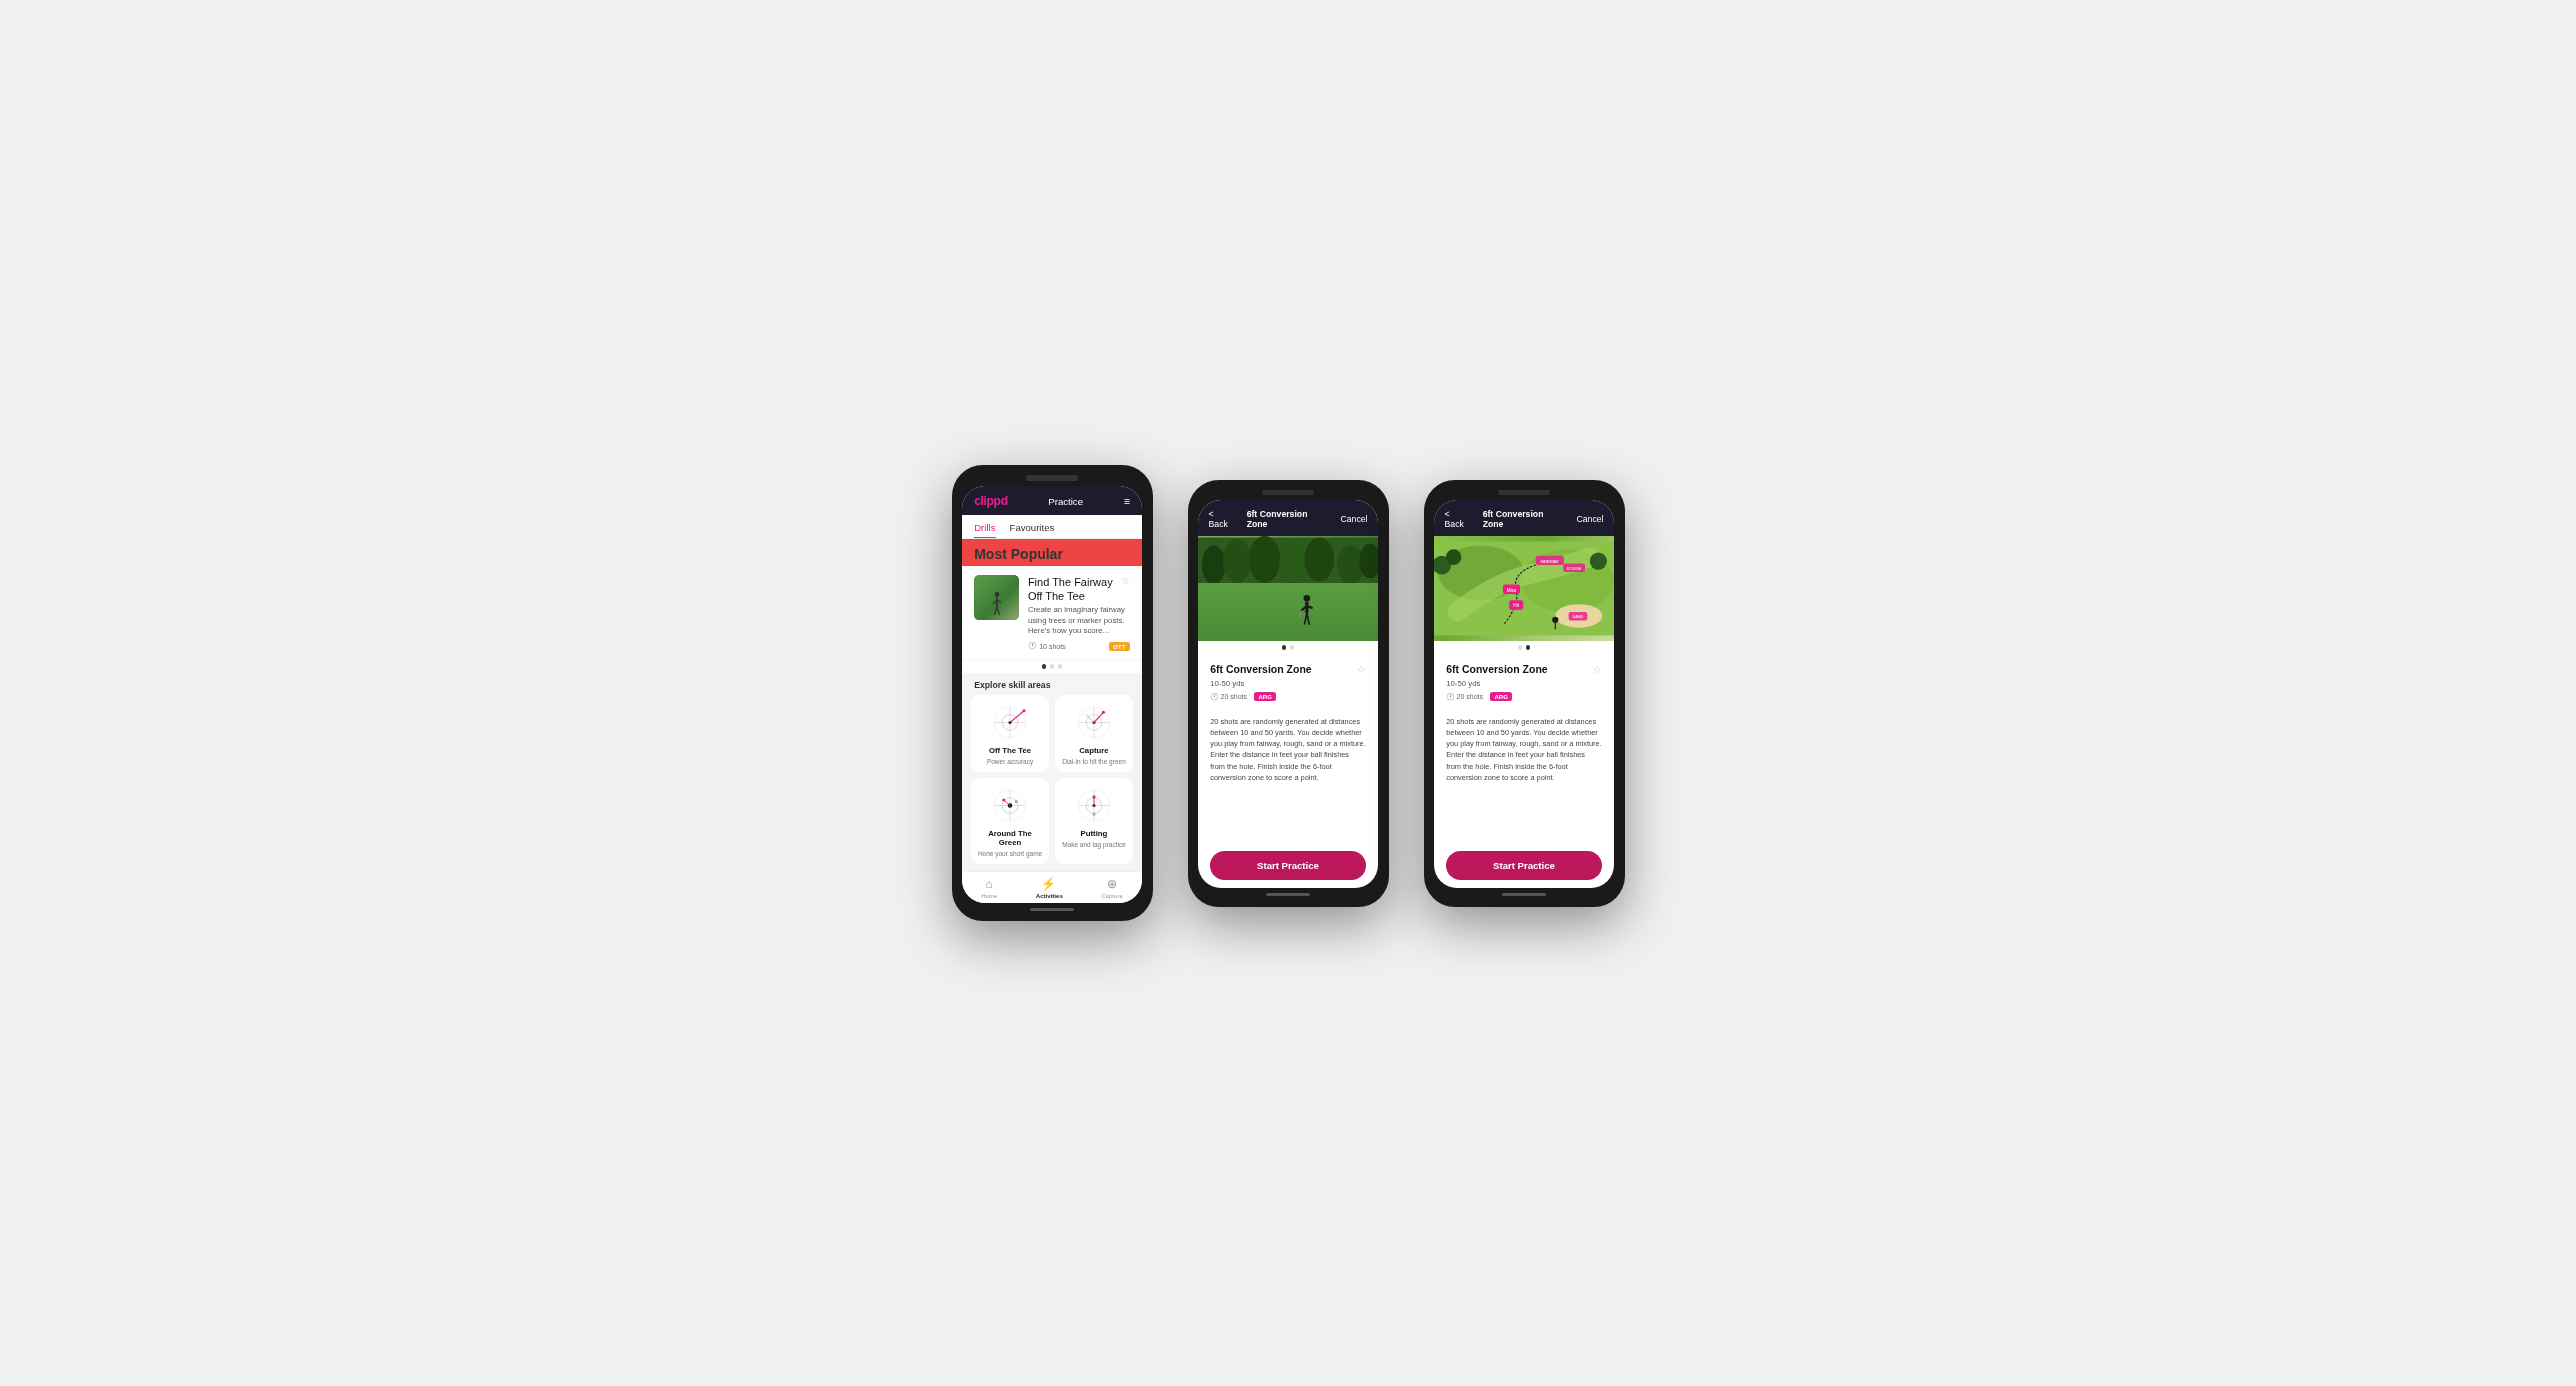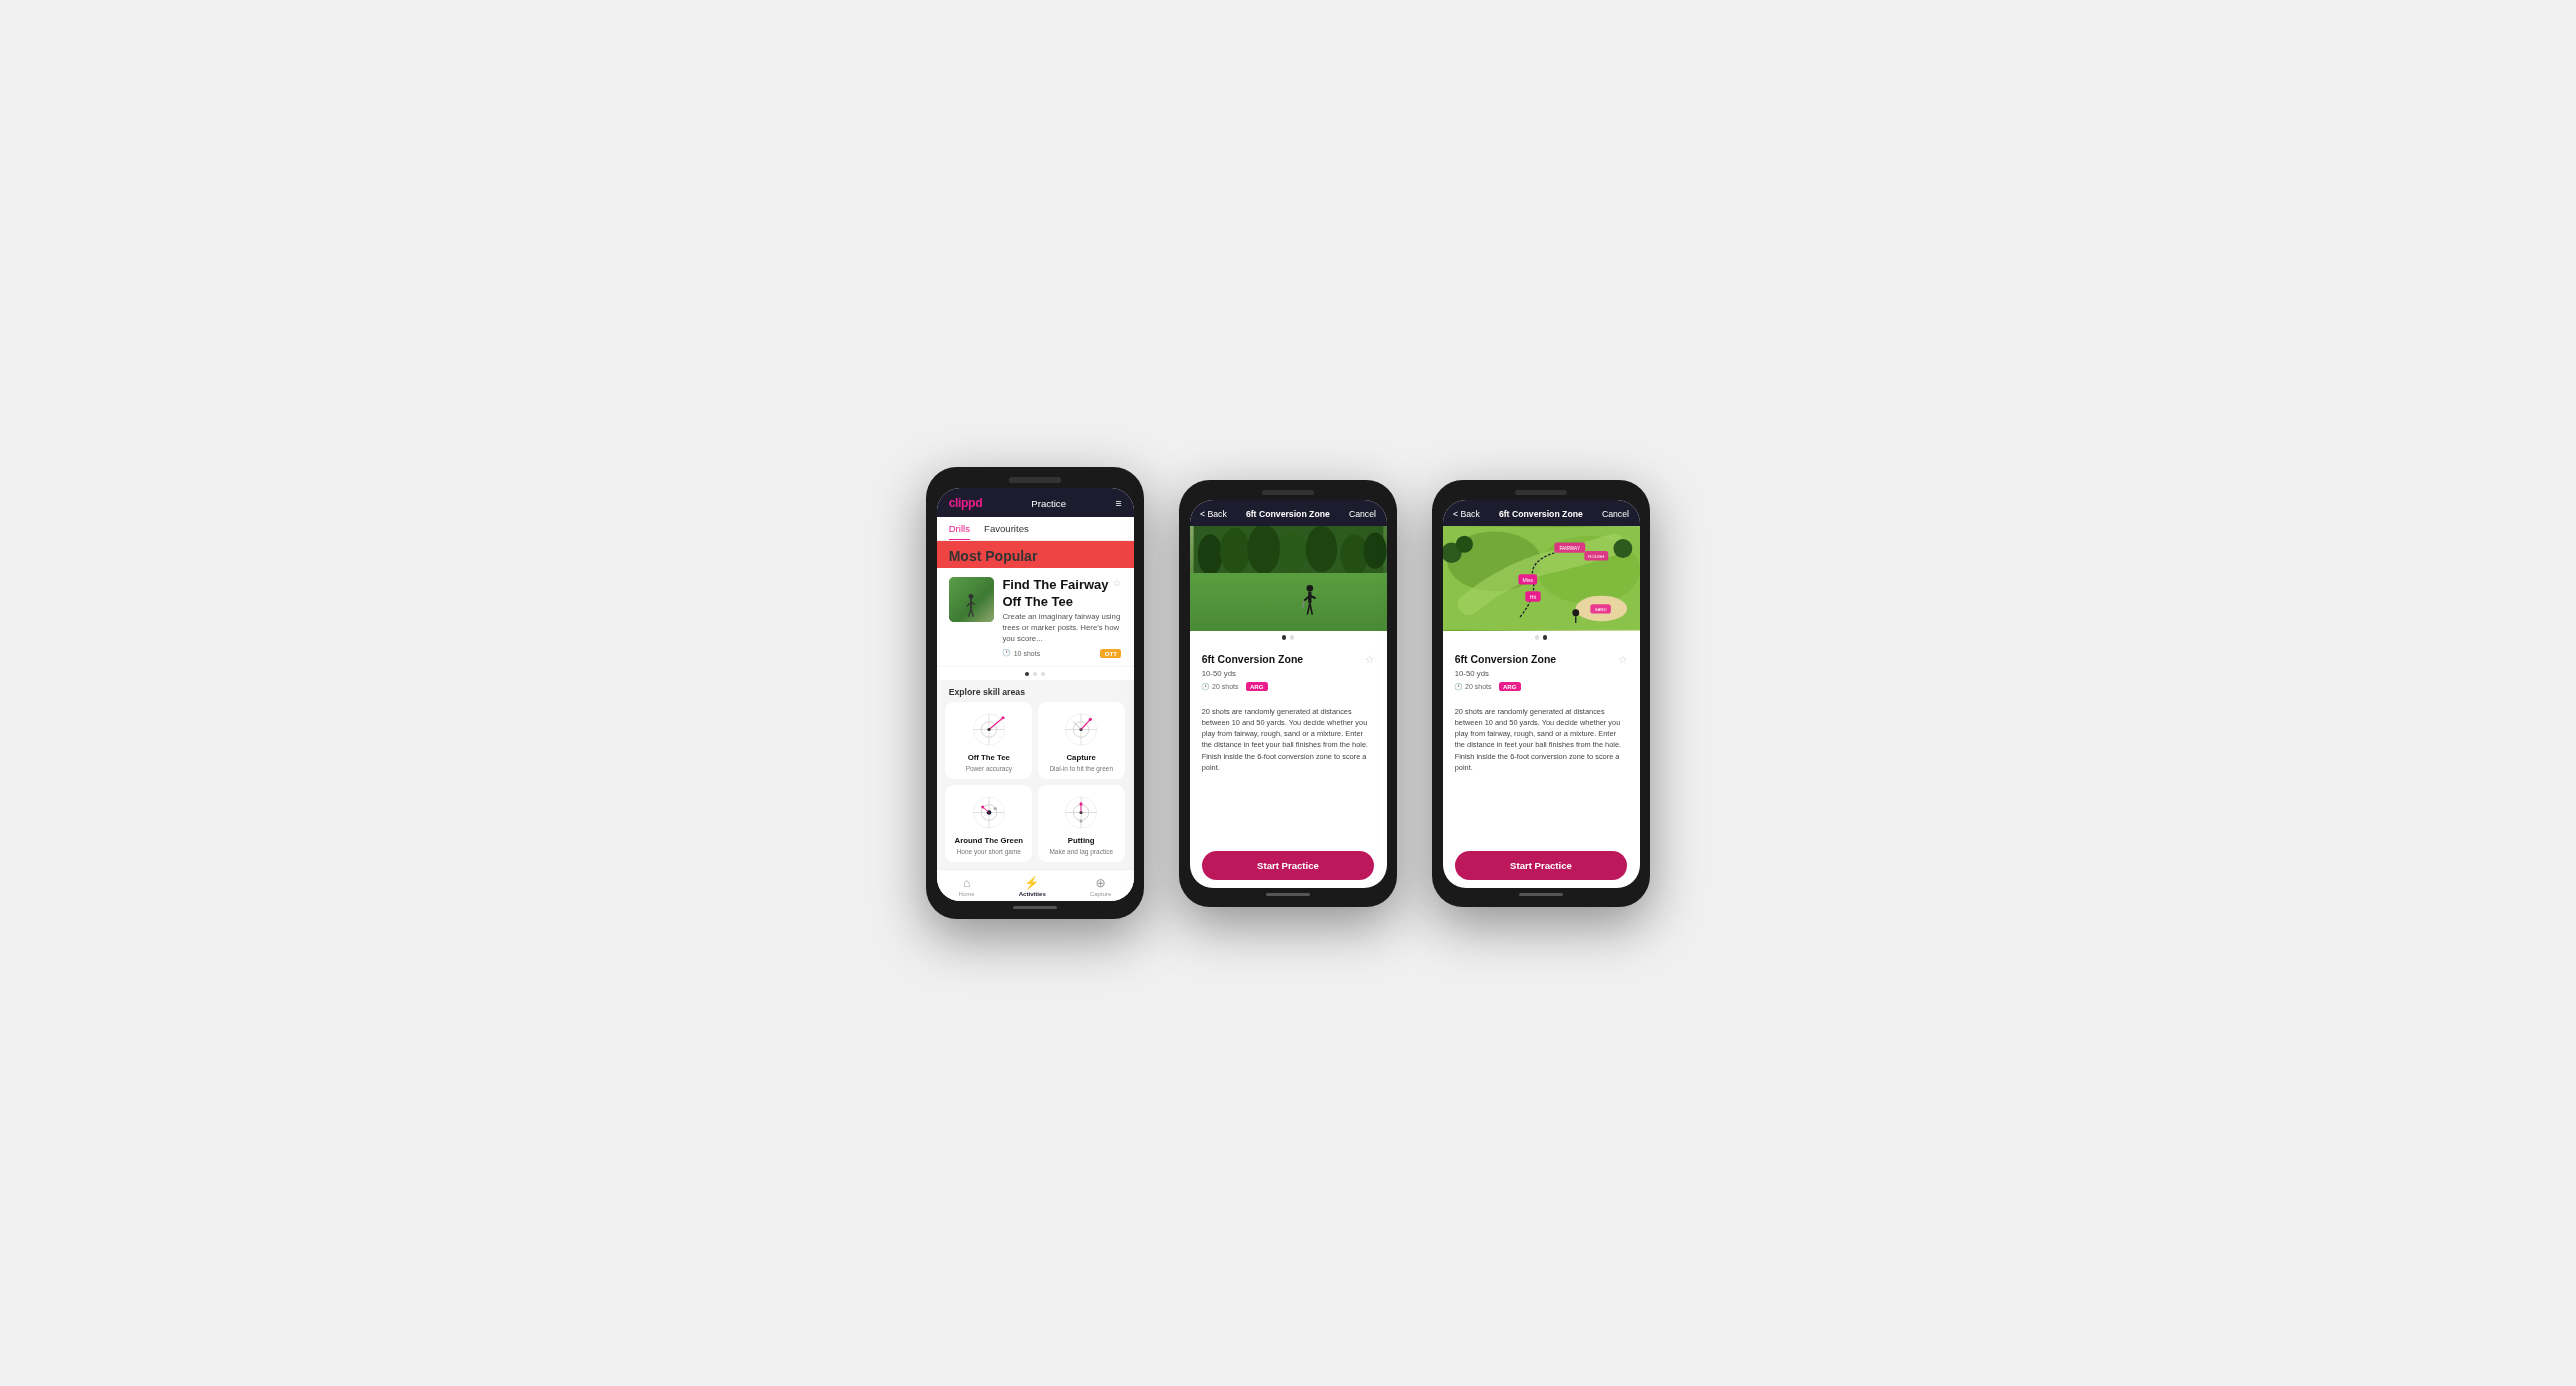--- a/index.html
+++ b/index.html
@@ -9,21 +9,21 @@
       justify-content: center;
       align-items: center;
       min-height: 100vh;
       font-family: -apple-system, BlinkMacSystemFont, 'Segoe UI', sans-serif;
       gap: 35px;
       padding: 52px 35px;
     }
 
     
     .phone {
-      width: 218px;
+      width: 201px;
       min-height: 427px;
       background: #1a1a1a;
       border-radius: 31px;
       padding: 10.5px;
       box-shadow: 0 17.4px 52px rgba(0,0,0,0.4);
       position: relative;
       display: flex;
       flex-direction: column;
     }
     .phone-screen {
@@ -129,22 +129,22 @@
     .golfer-silhouette {
       position: absolute;
       bottom: 3.5px;
       left: 50%;
       transform: translateX(-50%);
       width: 12.2px;
       height: 24.4px;
     }
     .p1-card-body { flex: 1; }
     .p1-card-title {
-      font-size: 13px;
-      font-weight: 700;
+      font-size: 11px;
+      font-weight: 400;
       color: #111;
       line-height: 1.3;
     }
     .p1-card-subtitle {
       font-size: 7.8px;
       color: #555;
       line-height: 1.4;
       margin-top: 1px;
     }
     .p1-card-meta {

